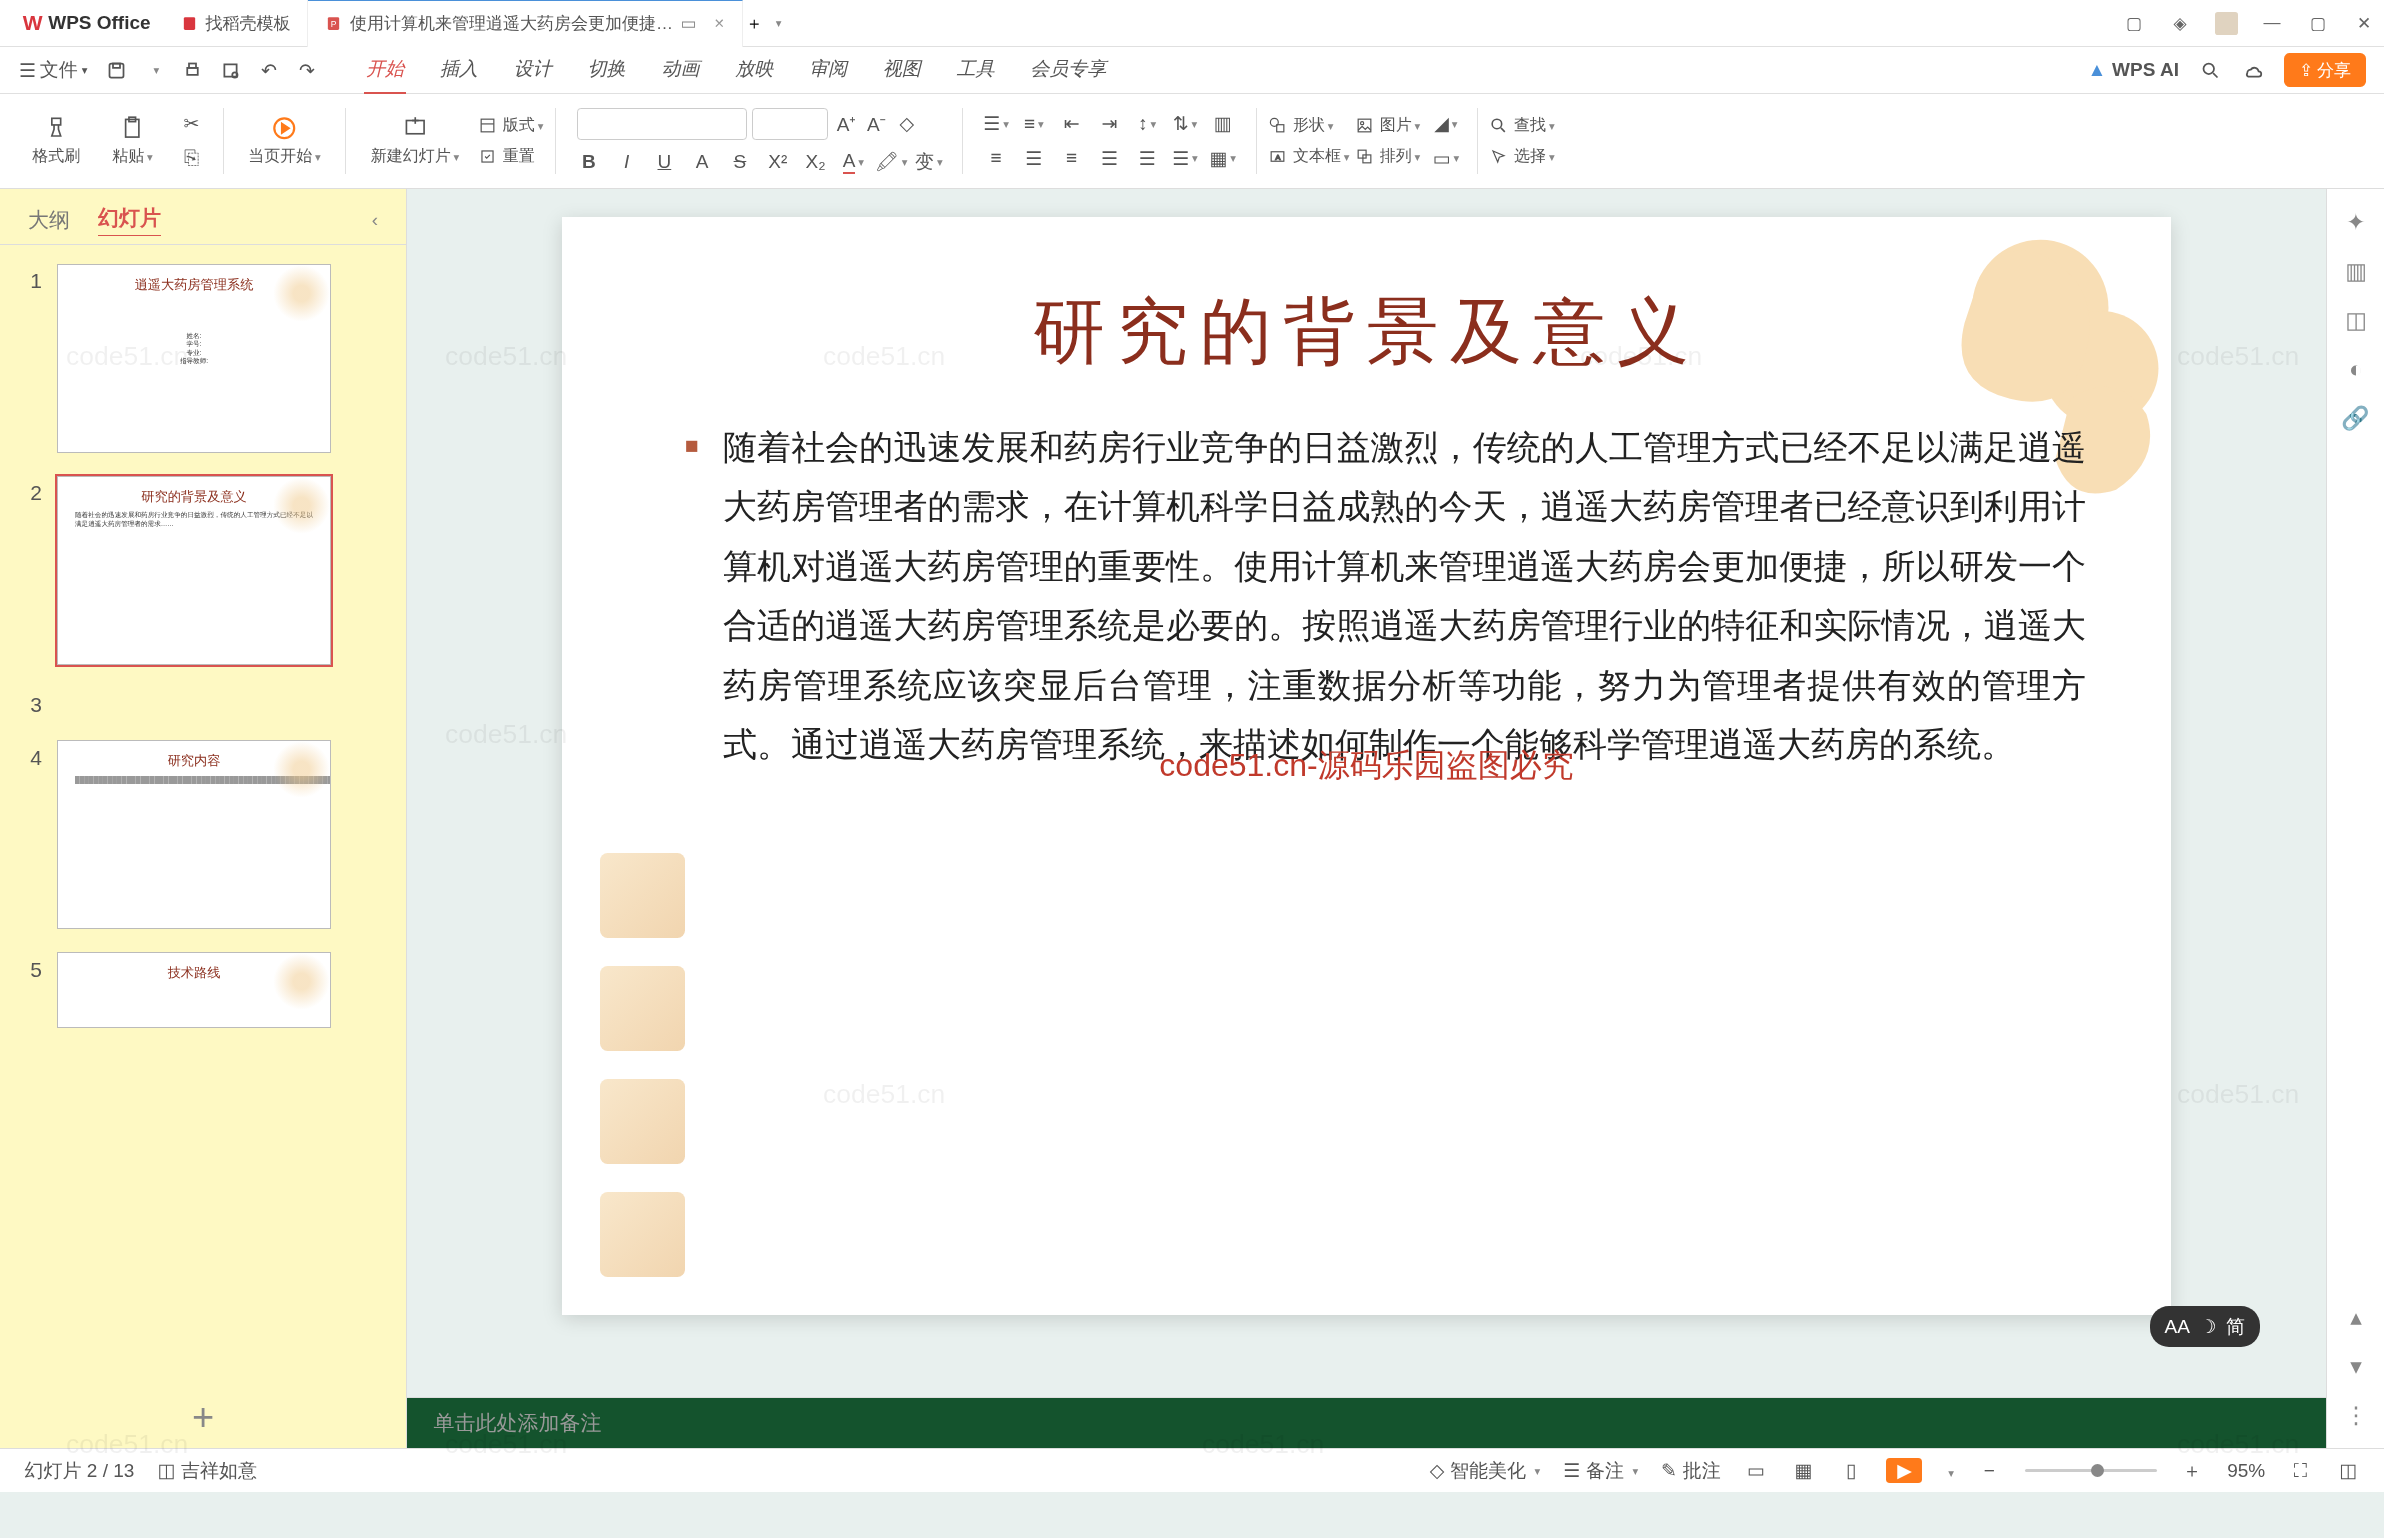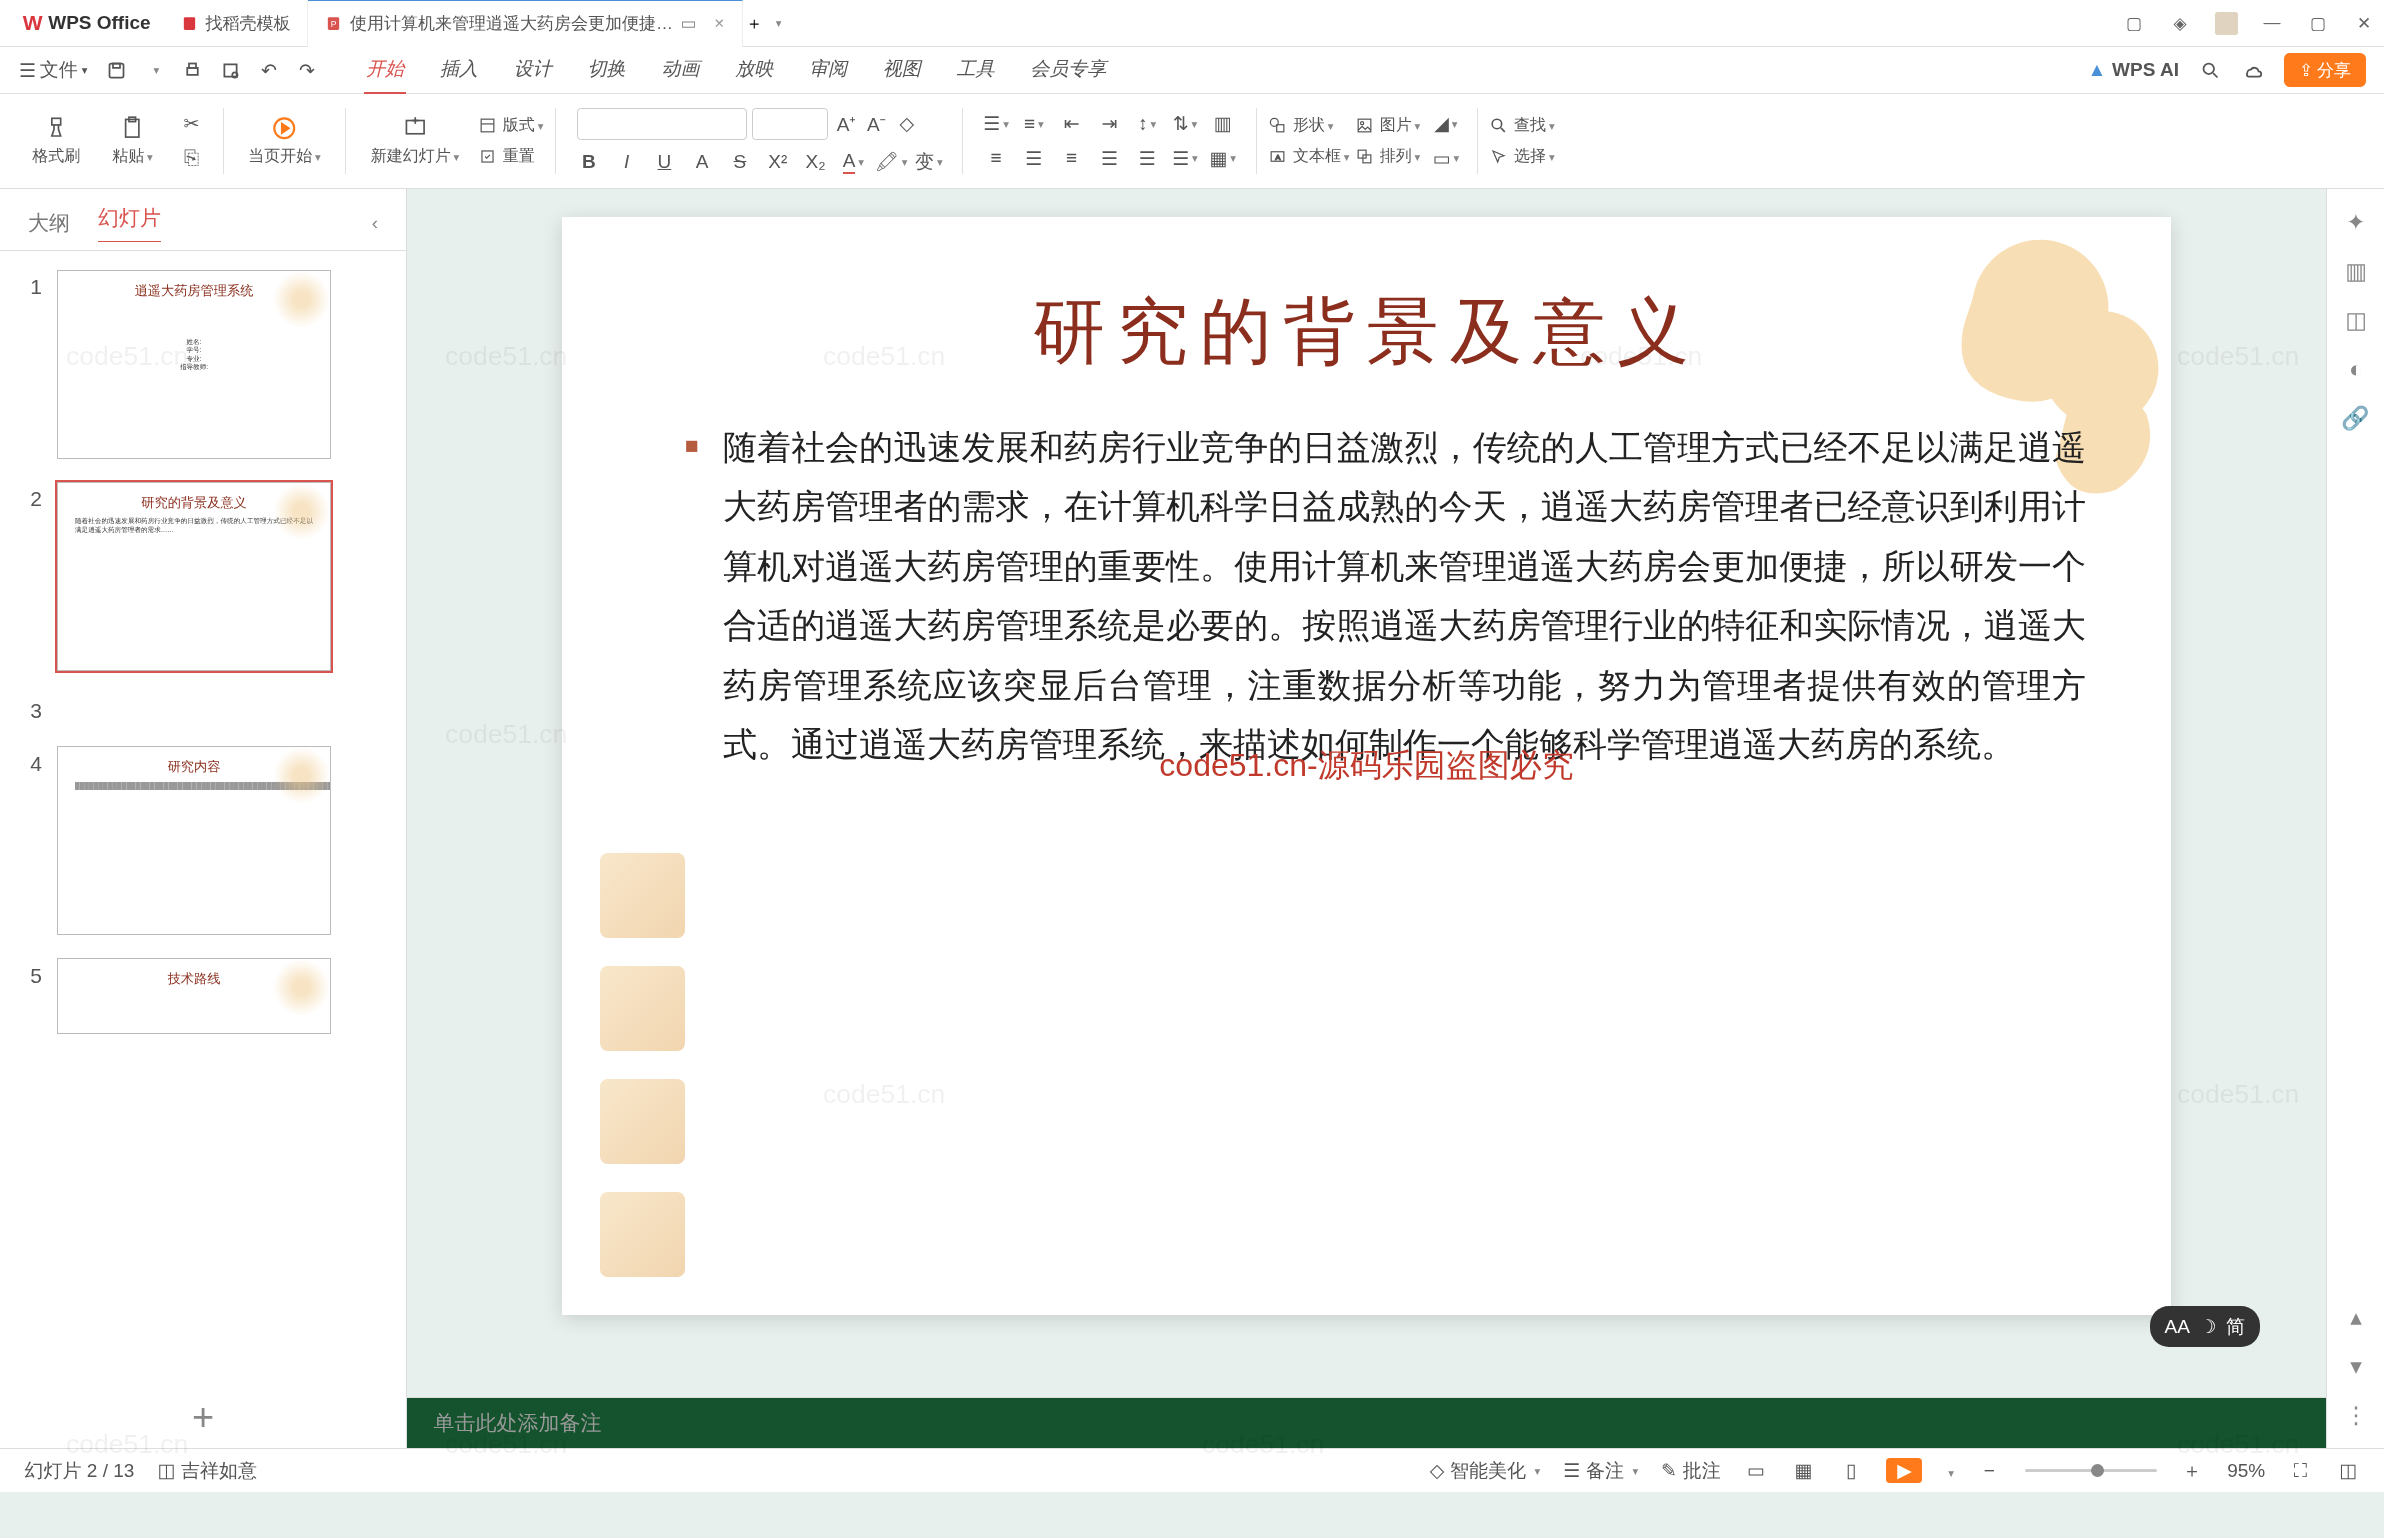--- a/index.html
+++ b/index.html
@@ -28,23 +28,23 @@
 .rib-icon { width:28px; height:28px; display:flex; align-items:center; justify-content:center; font-size:24.6px; }
 .rib-icon svg { width:26.5px; height:26.5px; }
 .rib-sep { width:0.9px; height:66px; background:#e0e0e0; margin:0 5.7px; }
 .rib-small { display:flex; flex-direction:column; gap:10px; font-size:16px; color:#555; }
 .rib-row { display:flex; align-items:center; gap:5.7px; }
 .rib-row svg { width:19px; height:19px; }
 .fontbox { width:170px; height:32px; border:0.9px solid #ccc; border-radius:3.8px; background:#fff; }
 .sizebox { width:76px; height:32px; border:0.9px solid #ccc; border-radius:3.8px; background:#fff; }
 .ico-btn { width:24.6px; height:24.6px; display:flex; align-items:center; justify-content:center; color:#555; font-size:19px; }
 .body-area { display:flex; height:1259px; }
-.side-tabs { width:407px; background:#ffffff; border-right:0.9px solid #ddd; display:flex; flex-direction:column; }
+.side-tabs { width:407px; background:#fef9c3; border-right:0.9px solid #ddd; display:flex; flex-direction:column; }
 .side-tab-hdr { display:flex; gap:28px; padding:15px 28px 7.6px; font-size:21px; color:#777; border-bottom:0.9px solid #ddd; align-items:center; }
-.side-tab-hdr .active { color:#d9534f; border-bottom:1.9px solid #d9534f; padding-bottom:9px; }
+.side-tab-hdr .active { color:#d9534f; border-bottom:1.9px solid #d9534f; padding-bottom:3px;font-weight:bold; }
 .side-tab-hdr .chev { margin-left:auto; font-size:19px; color:#888; }
 .thumbs { flex:1; overflow-y:auto; padding:19px 19px 9.5px; }
 .thumb-row { display:flex; gap:15px; margin-bottom:23px; }
 .thumb-num { width:23px; font-size:21px; color:#555; text-align:right; padding-top:5.7px; }
 .thumb { width:274px; height:189px; background:#fff; border:0.9px solid #bbb; position:relative; overflow:hidden; font-size:8.5px; padding:11px 17px; }
 .thumb.sel { outline:2.8px solid #d9534f; }
 .thumb-title { font-family:KaiTi,serif; color:#8b2e1d; font-size:19px; text-align:center; margin-bottom:5.7px; }
 .thumb-title.small { font-size:13.2px; }
 .thumb-deco { position:absolute; top:0; right:0; width:57px; height:57px; opacity:.5; background:radial-gradient(circle,#f0c98a 20%,transparent 70%); }
 .thumb-body { font-size:6.6px; color:#333; line-height:1.3; text-align:justify; }

